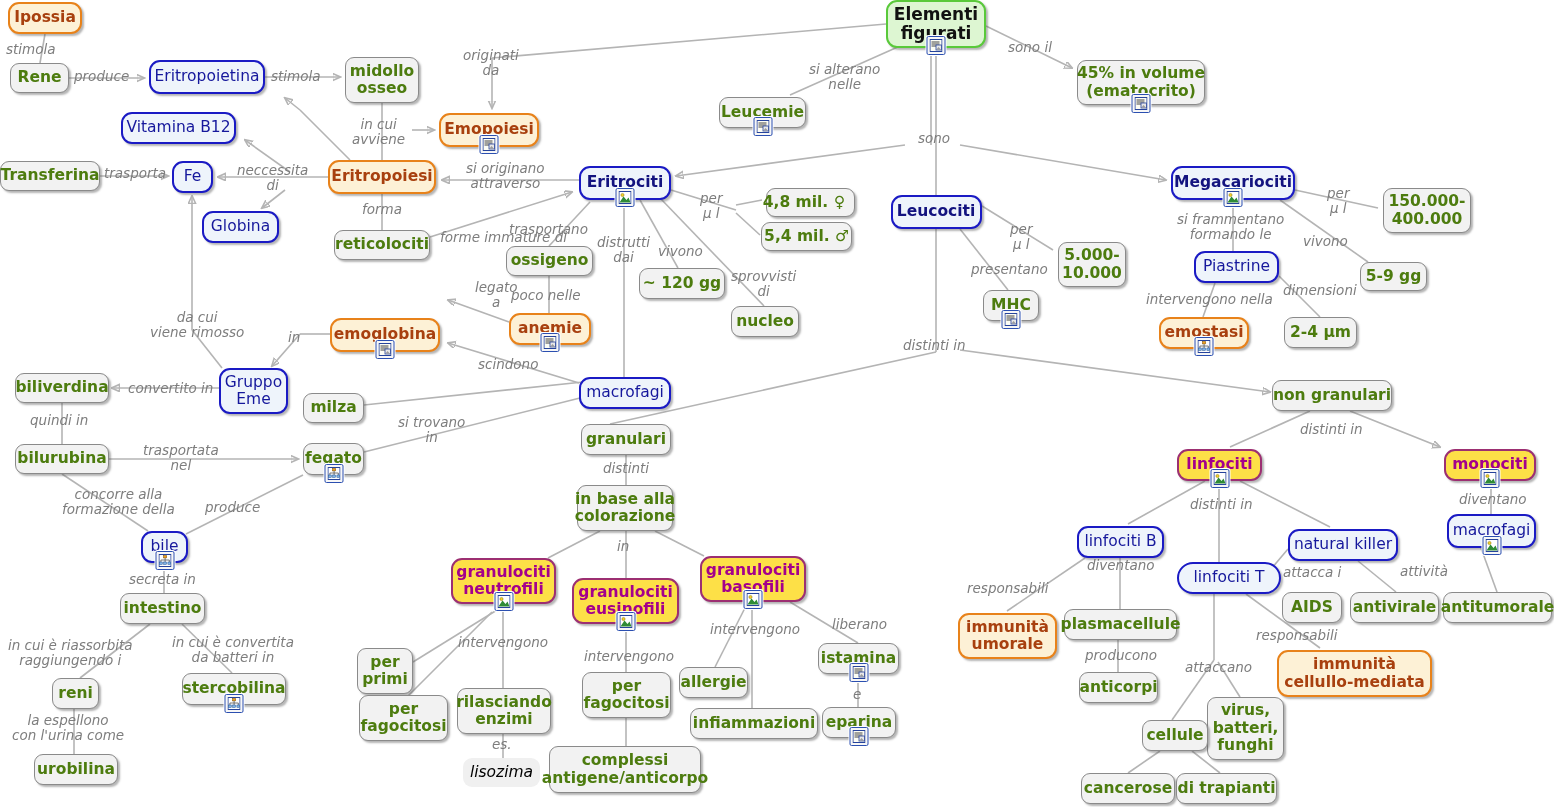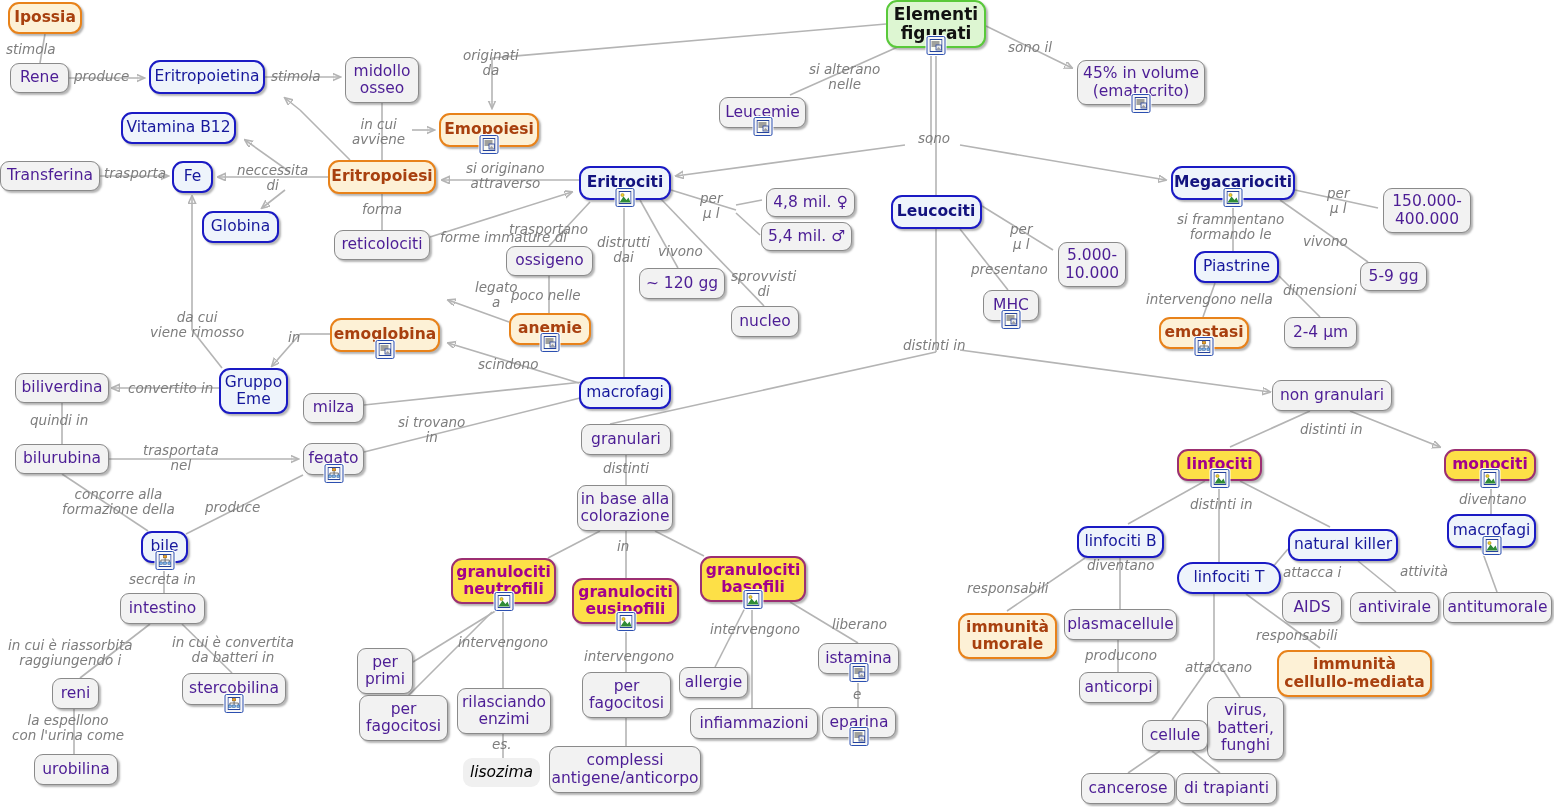--- a/index.html
+++ b/index.html
@@ -49,21 +49,21 @@
   }
   .n-orange{
     background:#fdf1d6;border:2.5px solid #e8821a;color:#a8400f;
     font-weight:bold;border-radius:11px;
   }
   .n-pink{
     background:#fde047;border:2.5px solid #9c2f72;color:#a4008c;
     font-weight:bold;border-radius:11px;
   }
   .n-gray{
-    background:#f2f2f2;border:1.5px solid #8a8a8a;color:#4c1d95;
+    background:#f2f2f2;border:1.5px solid #8a8a8a;color:#4d7c0f;font-weight:bold;
   }
   .n-plain{
     background:#f0f0f0;border:none;box-shadow:none;font-style:italic;
   }
 
   .lnk{
     position:absolute;
     color:#7d7d7d;
     font-size:13.5px;
     font-style:italic;
@@ -543,21 +543,21 @@
       <div class="node n-blue-b" style="left: 1171px; top: 166px; width: 124px; height: 34px; position: absolute;">
         <span class="lbl">Megacariociti</span>
         <span class="ico">
           <svg width="13" height="13" viewBox="0 0 13 13">
             <rect x="0.5" y="0.5" width="12" height="12" fill="#ffffff" stroke="#26439b"></rect>
             <circle cx="4" cy="4" r="1.6" fill="#f2cf2a" stroke="#8a7200" stroke-width=".5"></circle>
             <path d="M1 11.5 L5 5.5 L8 9 L10 6.5 L12 11.5 Z" fill="#2f8b36"></path>
           </svg>
         </span>
       </div>
-      <div class="node n-gray" style="left: 766px; top: 188px; width: 89px; height: 29px;">
+      <div class="node n-gray" style="left: 766px; top: 188px; width: 89px; height: 29px; align-items: flex-end;">
         <span class="lbl">4,8 mil. ♀</span>
       </div>
       <div class="node n-gray" style="left: 761px; top: 222px; width: 91px; height: 29px; text-align: center;">
         <span class="lbl">5,4 mil. ♂</span>
       </div>
       <div class="node n-gray" style="left: 1058px; top: 242px; width: 68px; height: 45px;">
         <span class="lbl">5.000-</span>
         <span class="lbl">10.000</span>
       </div>
       <div class="node n-gray" style="left: 1383px; top: 188px; width: 88px; height: 45px;">

